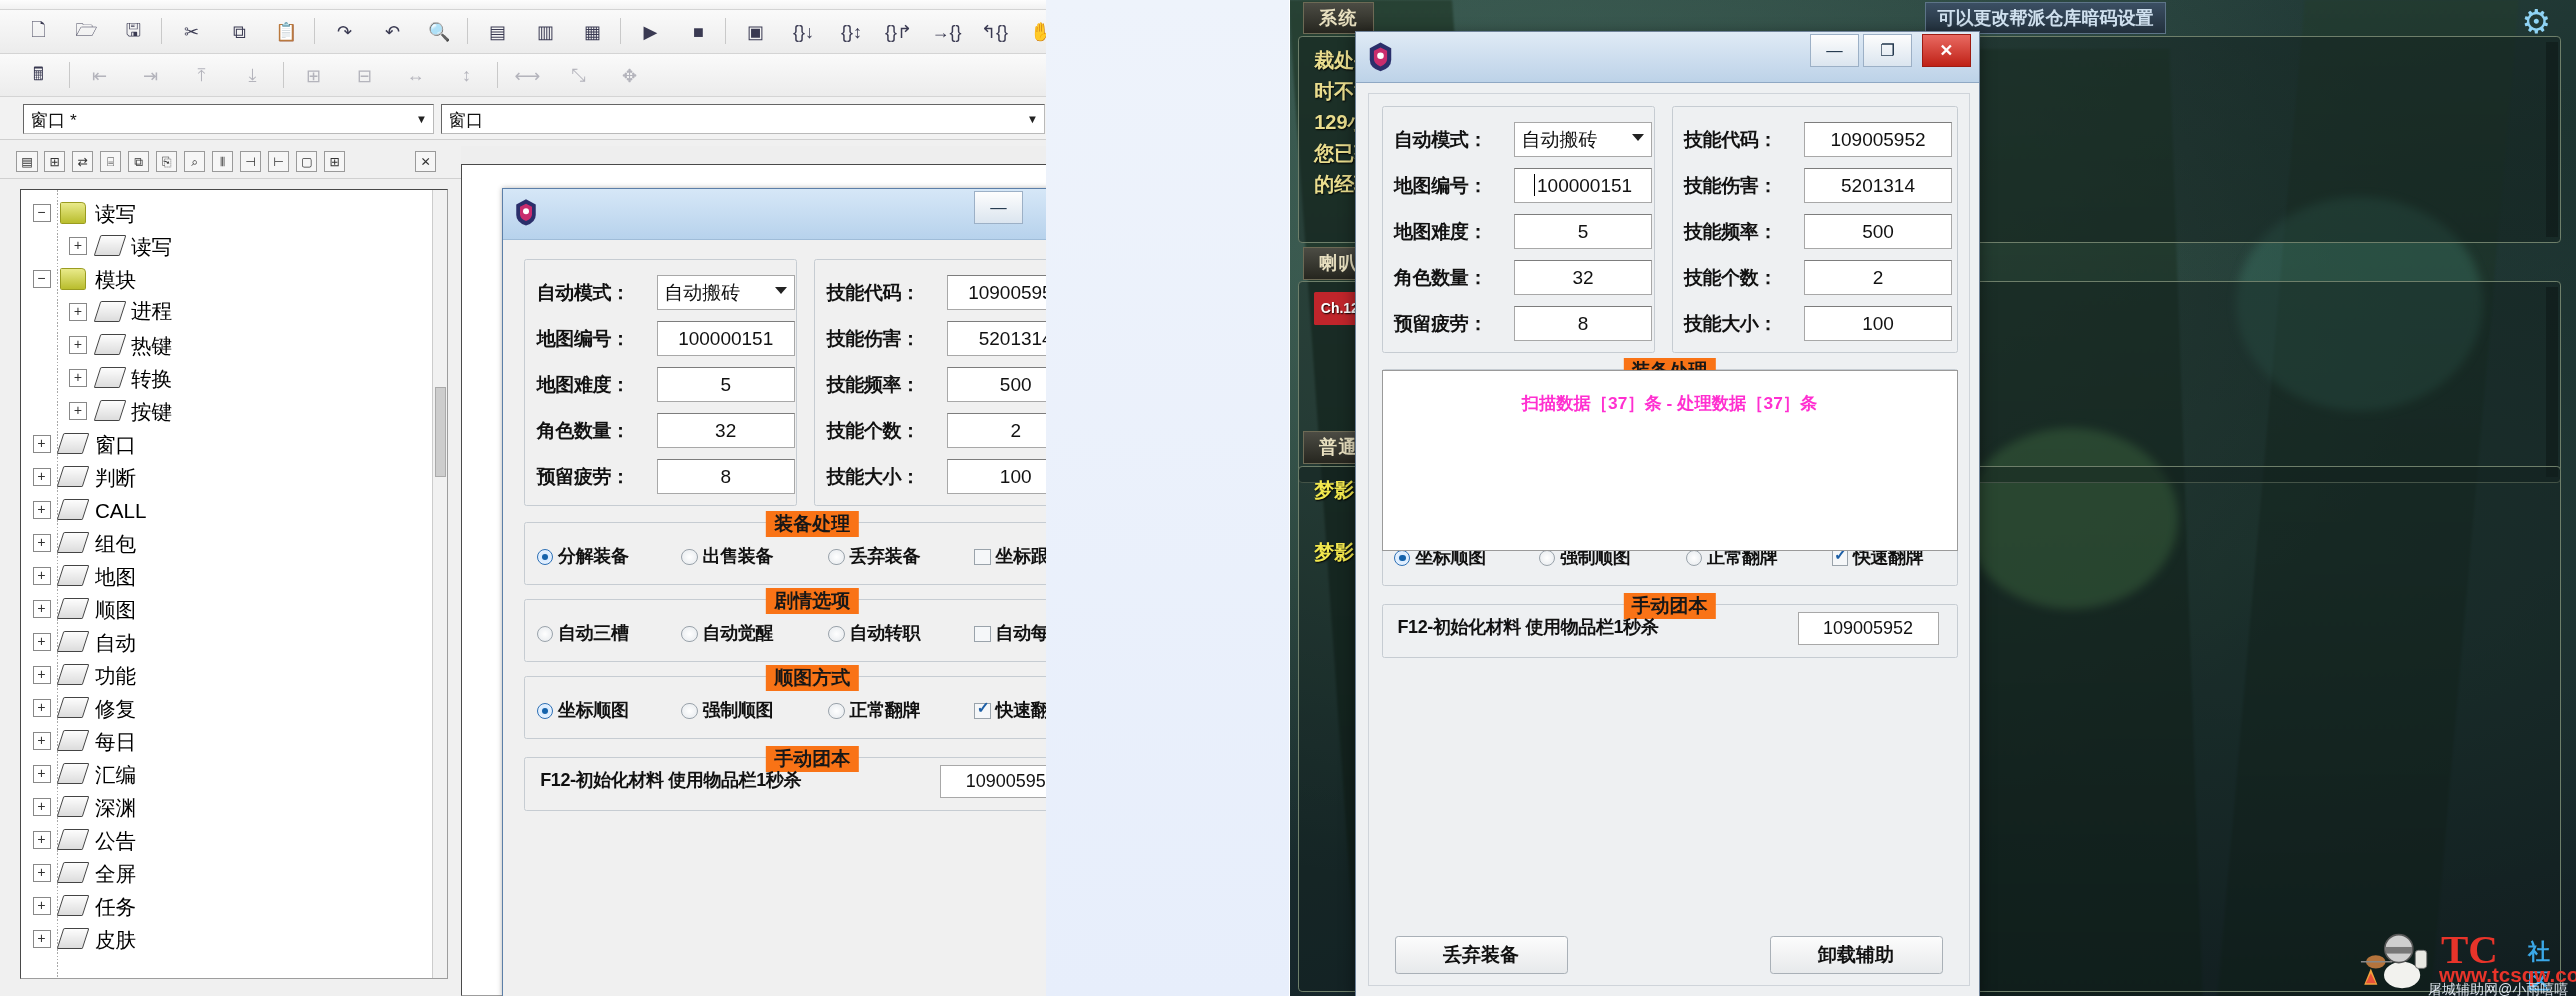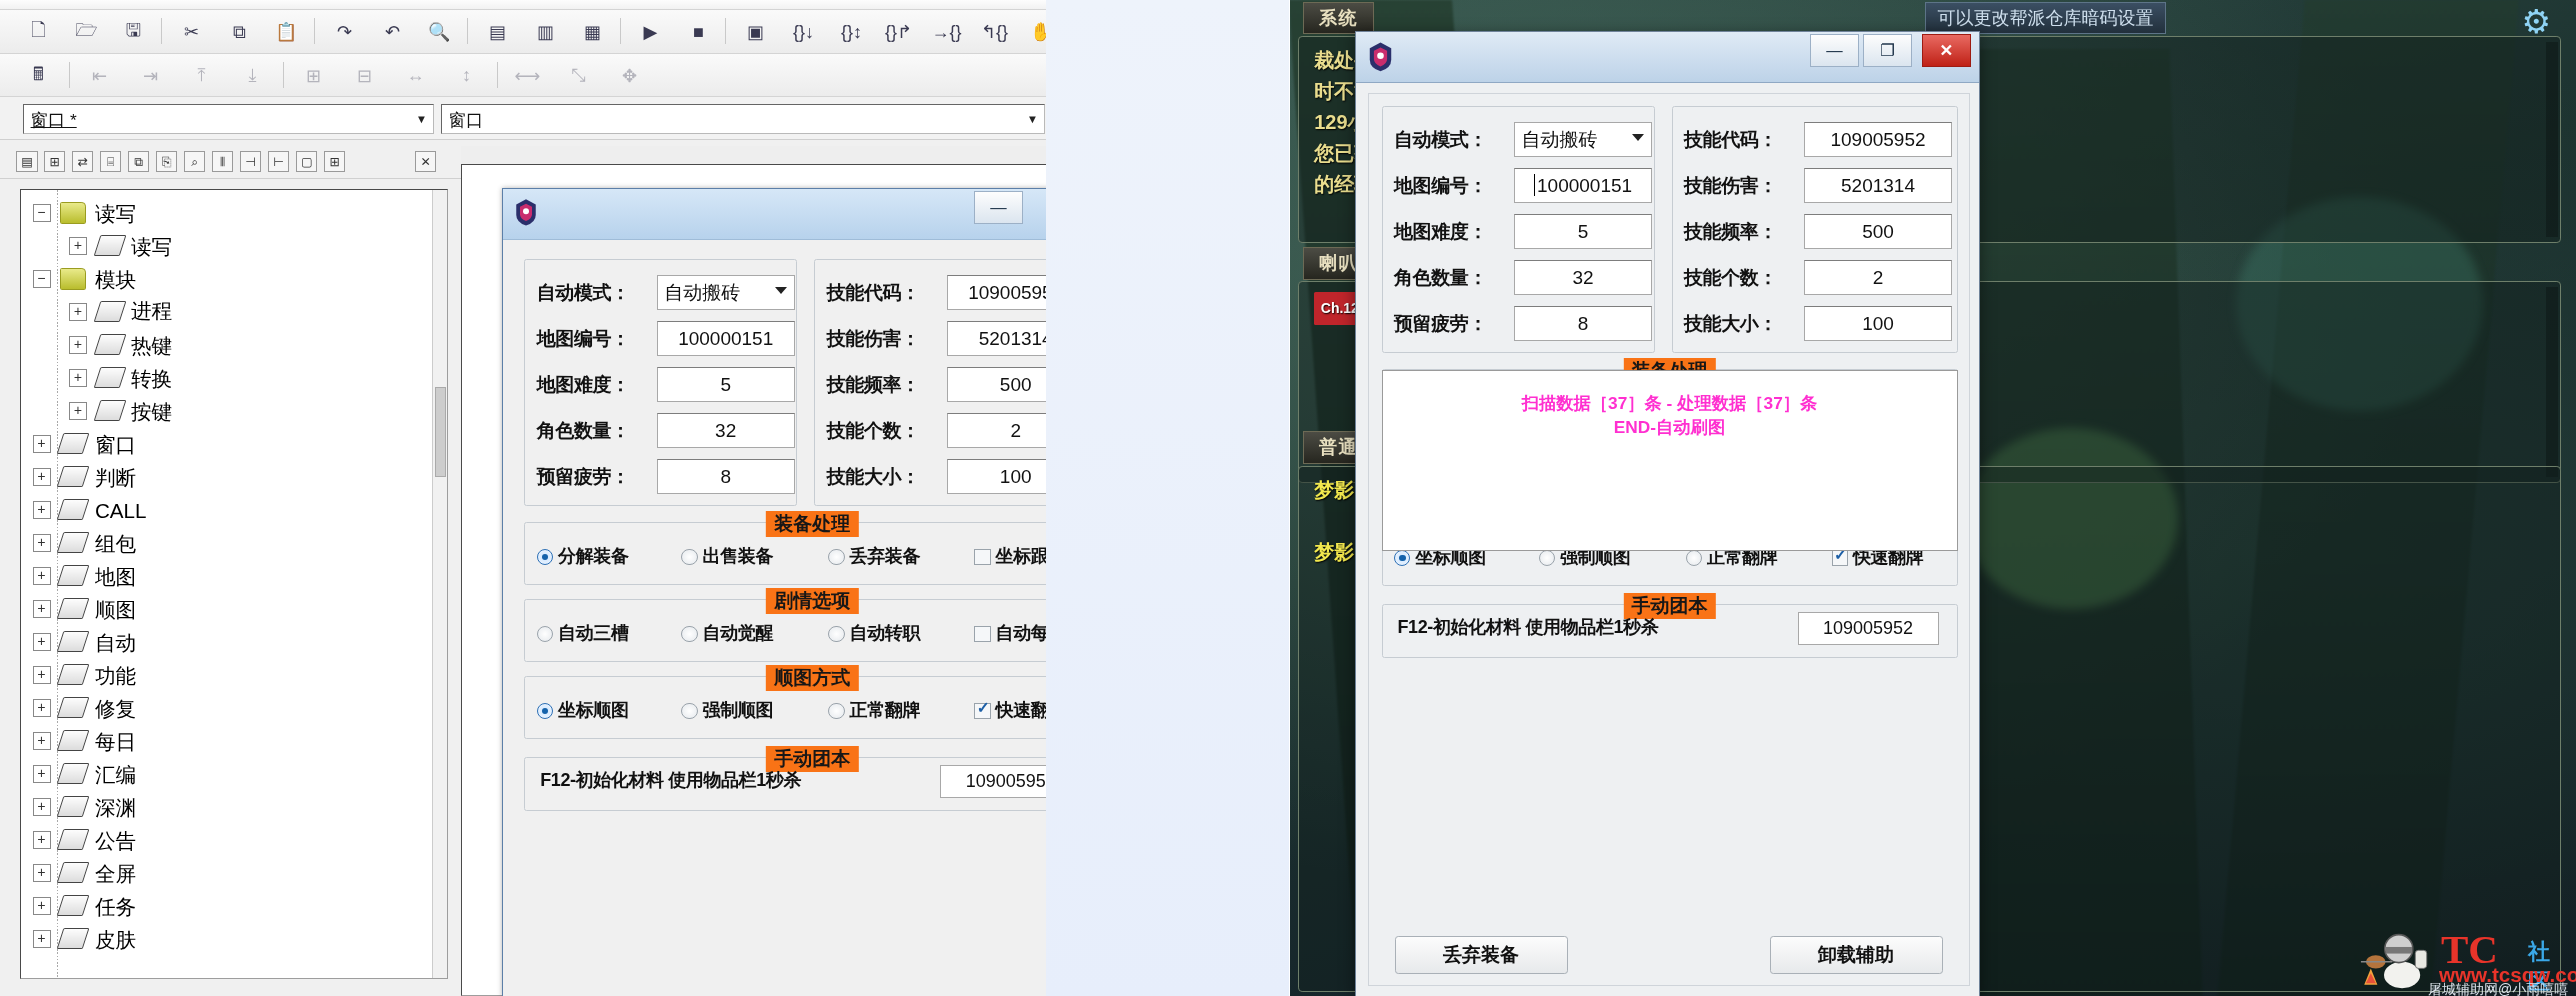--- a/index.html
+++ b/index.html
@@ -120,21 +120,21 @@
 
   
   .chatlabel { position:absolute; background:linear-gradient(#4c4c44,#26261f); border:0.8px solid #6d6a55;
                color:#e8e0c0; font-size:18px; font-weight:bold; padding:3.3px 15px; letter-spacing:1.6px; }
   .chatbox { position:absolute; background:rgba(18,30,28,.45); border:1.6px solid #6e7f6a; border-radius:4.1px; }
   .chatbox .sb { position:absolute; right:2.5px; top:5px; bottom:5px; width:11.5px; background:rgba(0,0,0,.25); }
   .chattext { position:absolute; left:15px; right:28px; top:8.2px; color:#e9dd8e; font-size:20px; line-height:31px;
               text-shadow:0.8px 0.8px 1.6px #000; font-weight:bold; }
   .chatnorm { color:#f2e84e; }
   #hdrplate { position:absolute; background:linear-gradient(#3b4f63,#22303c); border:0.8px solid #5d7488; color:#cfe0ee;
-              font-size:18px; font-weight:normal; padding:3.3px 11.5px; }
+              font-size:18px; font-weight:bold; padding:3.3px 11.5px; }
   #gear { position:absolute; color:#8fd3f4; font-size:33px; }
   .chbadge { display:inline-block; background:#c0252b; color:#fff; font-size:14px; padding:0.8px 6.6px; border-radius:1.6px;
              margin-right:13px; vertical-align:3.3px; font-weight:bold; }
 
   
   #wm { position:absolute; right:5px; bottom:3.3px; width:222px; height:72px; }
   #wm .tc { position:absolute; left:92px; top:3.3px; font-size:41px; font-weight:bold; color:#e8342a;
             font-family:"Liberation Serif", serif; }
   #wm .sq { position:absolute; left:179px; top:15px; font-size:22px; font-weight:bold; color:#3aa8e8; }
   #wm .url { position:absolute; left:90px; top:41px; font-size:20.6px; font-weight:bold; color:#e8342a; }
@@ -186,21 +186,21 @@
       <div class="tbitem dim" style="left: 349px;">⊟</div>
       <div class="tbitem dim" style="left: 400px;">↔</div>
       <div class="tbitem dim" style="left: 451px;">↕</div>
       <div class="tbsep" style="left: 497px;"></div>
       <div class="tbitem dim" style="left: 512px;">⟷</div>
       <div class="tbitem dim" style="left: 563px;">⤡</div>
       <div class="tbitem dim" style="left: 614px;">✥</div>
     </div>
 
   <div id="comborow">
-    <div class="combo" id="combo1" style="left:23px;width:411px;text-decoration:underline;">
+    <div class="combo" id="combo1" style="left:23px;width:411px;">
       <span>窗口 *</span>
       <span class="arrow">▼</span>
     </div>
     <div class="combo" id="combo2" style="left:441px;width:604px;">
       <span>窗口</span>
       <span class="arrow">▼</span>
     </div>
   </div>
 
   <div id="panelbar">
@@ -589,21 +589,20 @@
 
     <div class="group" style="left:13px; top:510px; width:576px; height:54px;">
       <div class="grouptitle">手动团本</div>
       <div id="manualLabel">F12-初始化材料  使用物品栏1秒杀</div>
       <div id="manualInput">109005952</div>
     </div>
 
     <div id="logbox">
       <div id="logLines" style="position:absolute;left:0;right:0;top:20px;">
           <div class="logline">扫描数据［37］条 - 处理数据［37］条</div>
-          <div class="logline">END-自动刷图</div>
         </div>
     </div>
 
     <div class="bigbtn" style="left:26px;  bottom:11.5px; width:173px;">丢弃装备</div>
     <div class="bigbtn" style="right:26px; bottom:11.5px; width:173px;">卸载辅助</div>
   </div>
 </div>
 
 
 </body></html>

